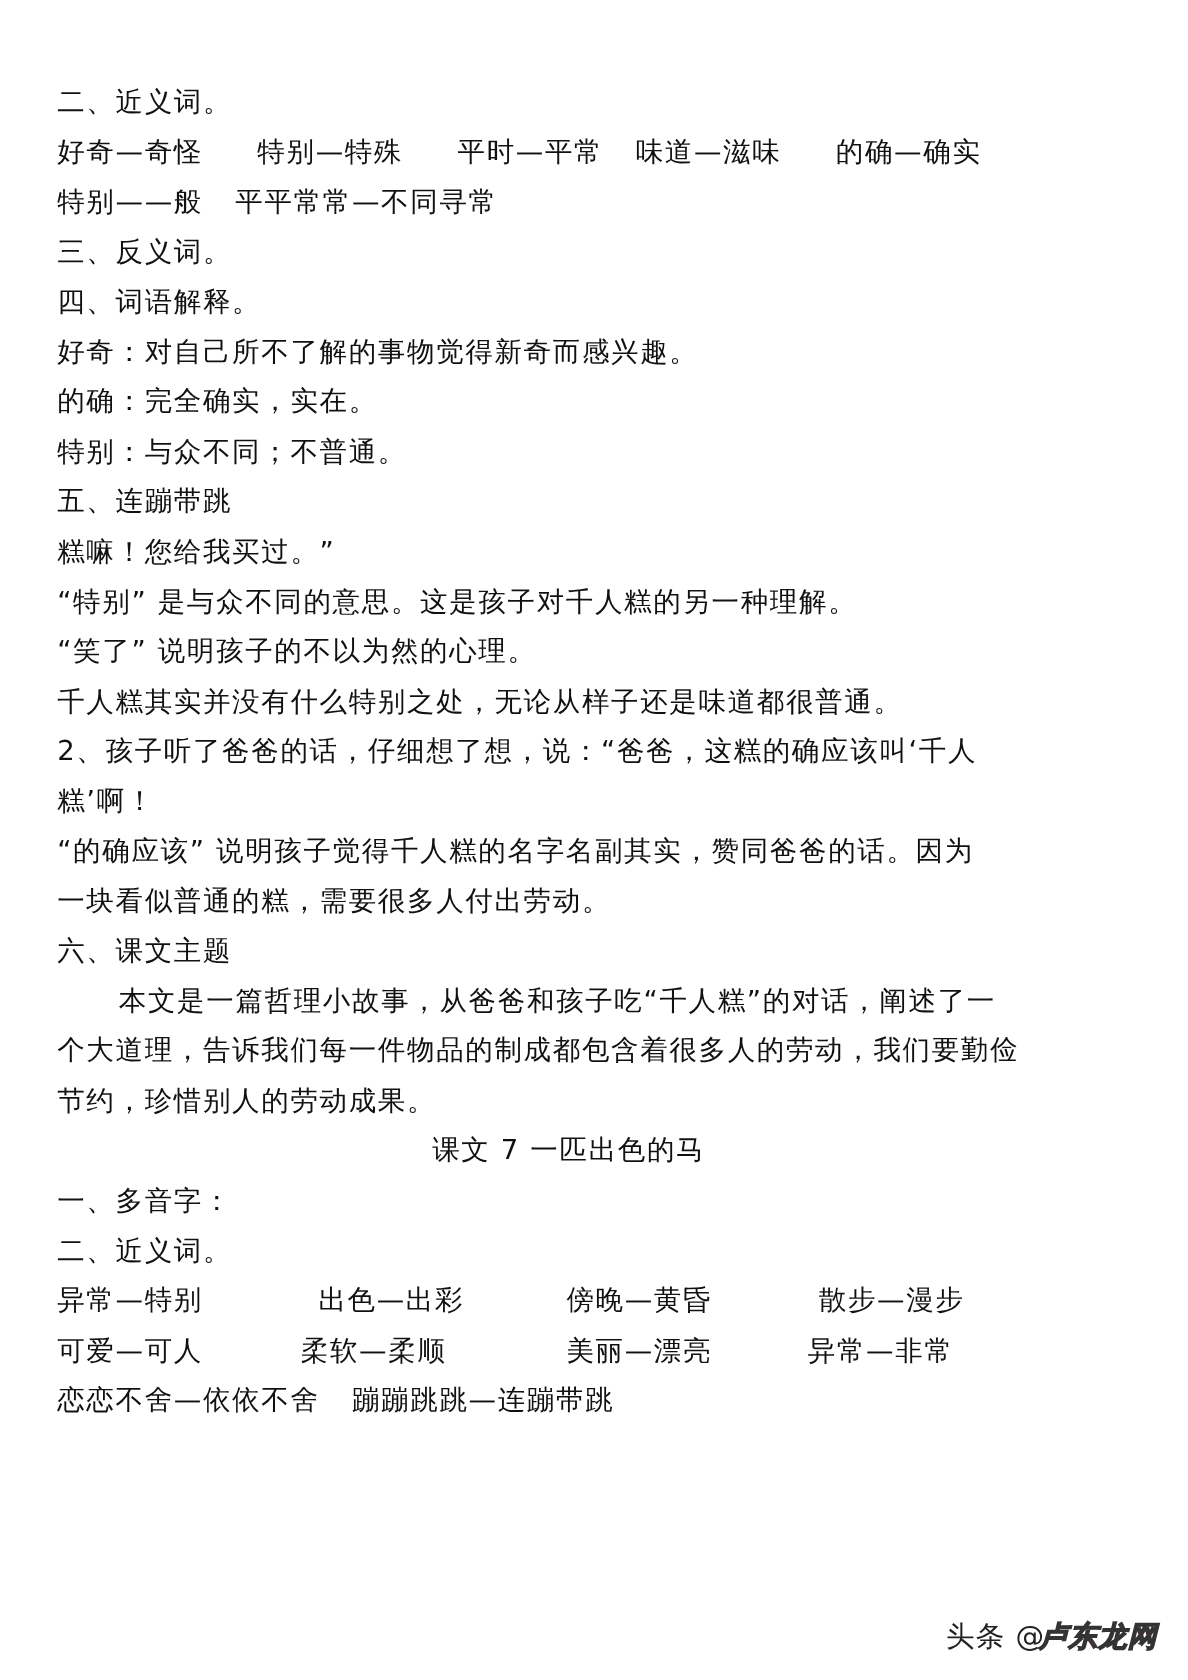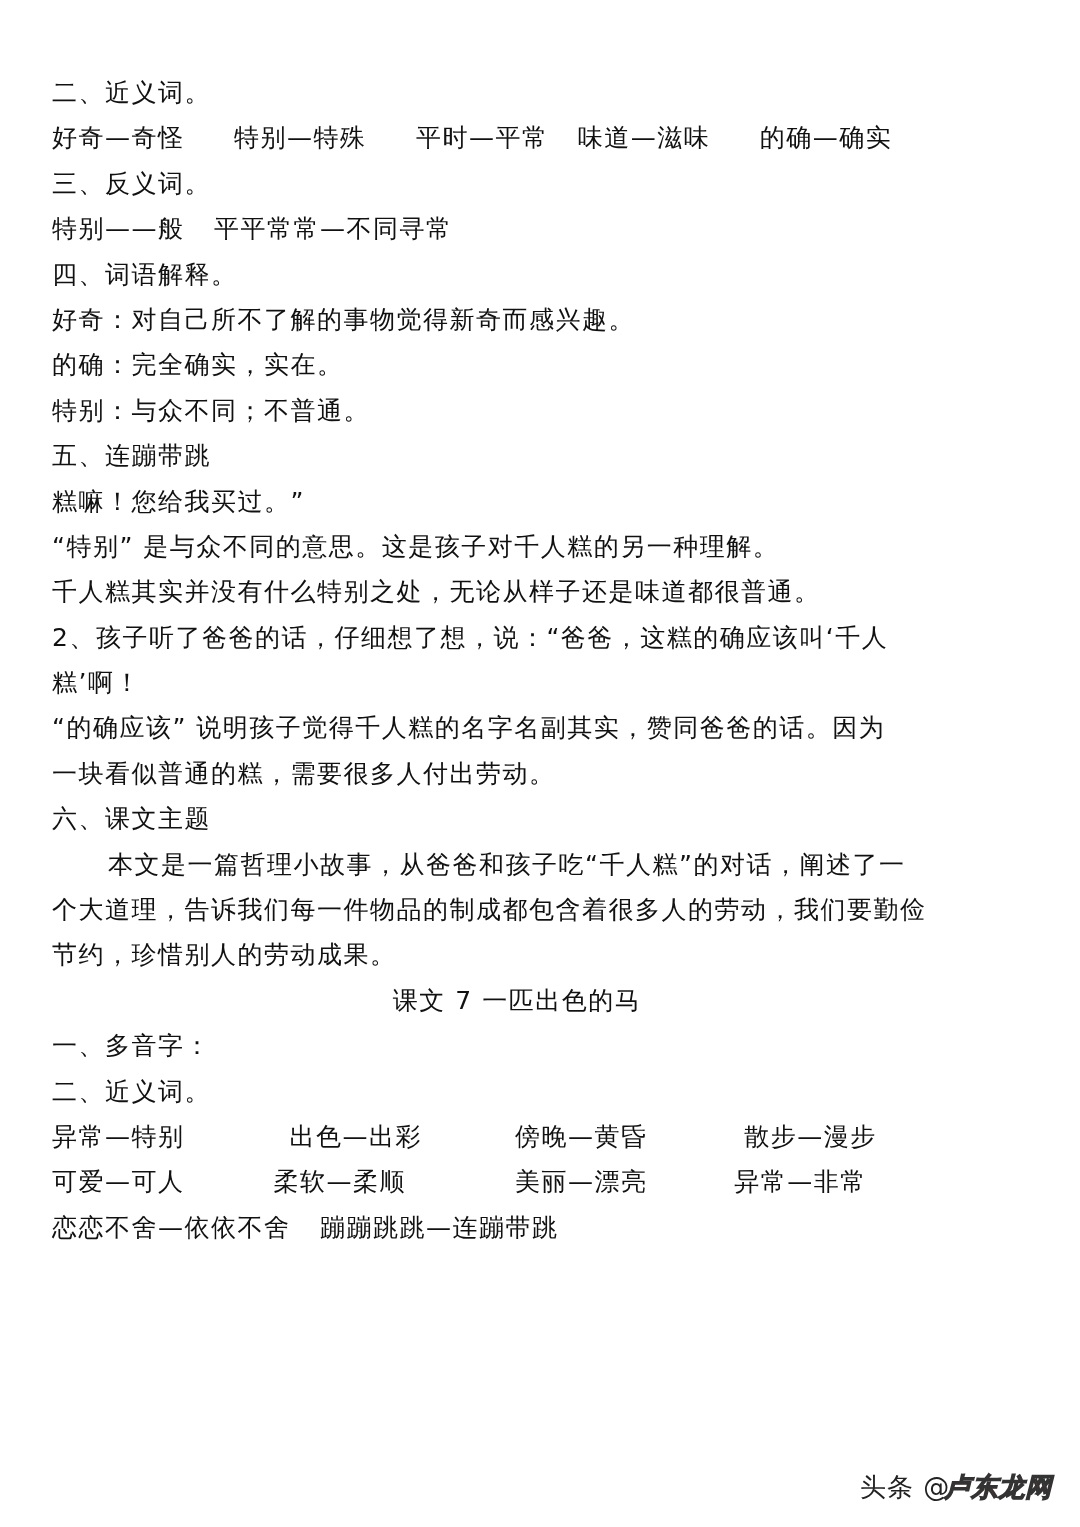--- a/index.html
+++ b/index.html
@@ -59,34 +59,35 @@
 
   <div class="line heading">二、近义词。</div>
   <div class="line pairs">
     <span class="gap-m">好奇—奇怪</span>
     <span class="gap-m">特别—特殊</span>
     <span class="gap-s">平时—平常</span>
     <span class="gap-m">味道—滋味</span>
     <span>的确—确实</span>
   </div>
 
-  <div class="line heading">三、反义词。</div>
   <div class="line pairs">
     <span class="gap-s">特别——般</span>
     <span>平平常常—不同寻常</span>
   </div>
+  <div class="line heading">三、反义词。</div>
 
   <div class="line heading">四、词语解释。</div>
   <div class="line">好奇：对自己所不了解的事物觉得新奇而感兴趣。</div>
   <div class="line">的确：完全确实，实在。</div>
   <div class="line">特别：与众不同；不普通。</div>
 
   <div class="line heading">五、连蹦带跳</div>
   <div class="line">糕嘛！您给我买过。”</div>
   <div class="line">“特别” 是与众不同的意思。这是孩子对千人糕的另一种理解。</div>
+  <div class="line">“笑了” 说明孩子的不以为然的心理。</div>
   <div class="line">千人糕其实并没有什么特别之处，无论从样子还是味道都很普通。</div>
   <div class="line">2、孩子听了爸爸的话，仔细想了想，说：“爸爸，这糕的确应该叫‘千人</div>
   <div class="line">糕’啊！</div>
   <div class="line">“的确应该” 说明孩子觉得千人糕的名字名副其实，赞同爸爸的话。因为</div>
   <div class="line">一块看似普通的糕，需要很多人付出劳动。</div>
 
   <div class="line heading">六、课文主题</div>
   <div class="line indent">本文是一篇哲理小故事，从爸爸和孩子吃“千人糕”的对话，阐述了一</div>
   <div class="line">个大道理，告诉我们每一件物品的制成都包含着很多人的劳动，我们要勤俭</div>
   <div class="line">节约，珍惜别人的劳动成果。</div>

